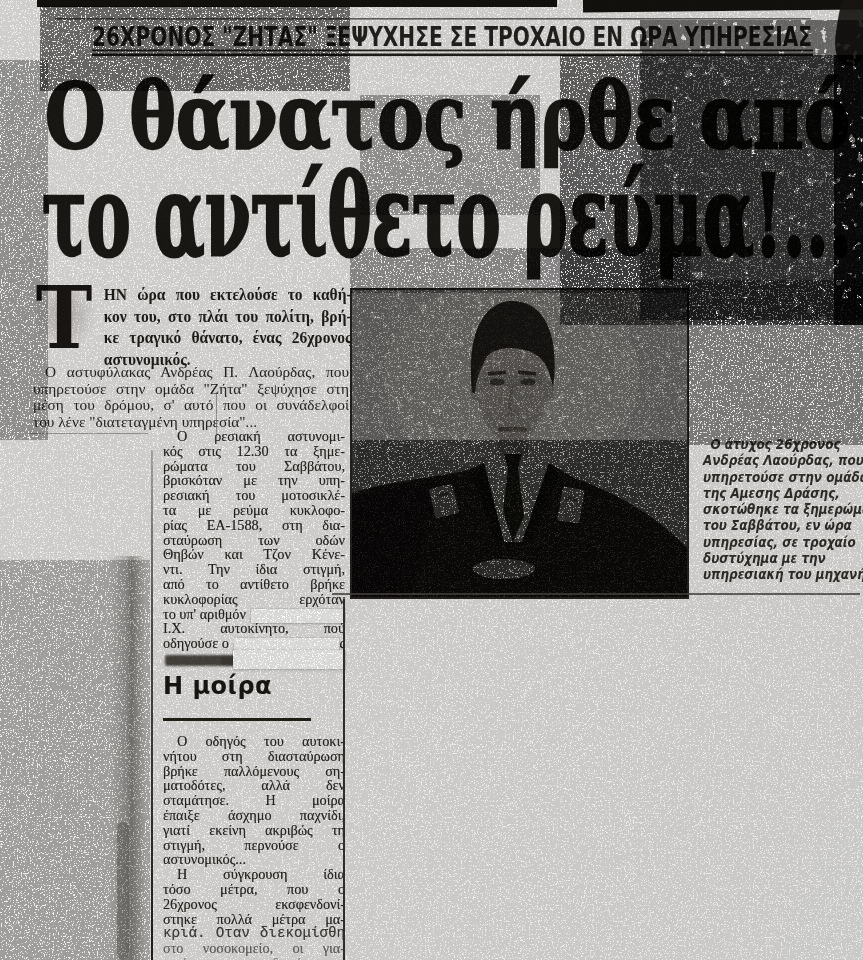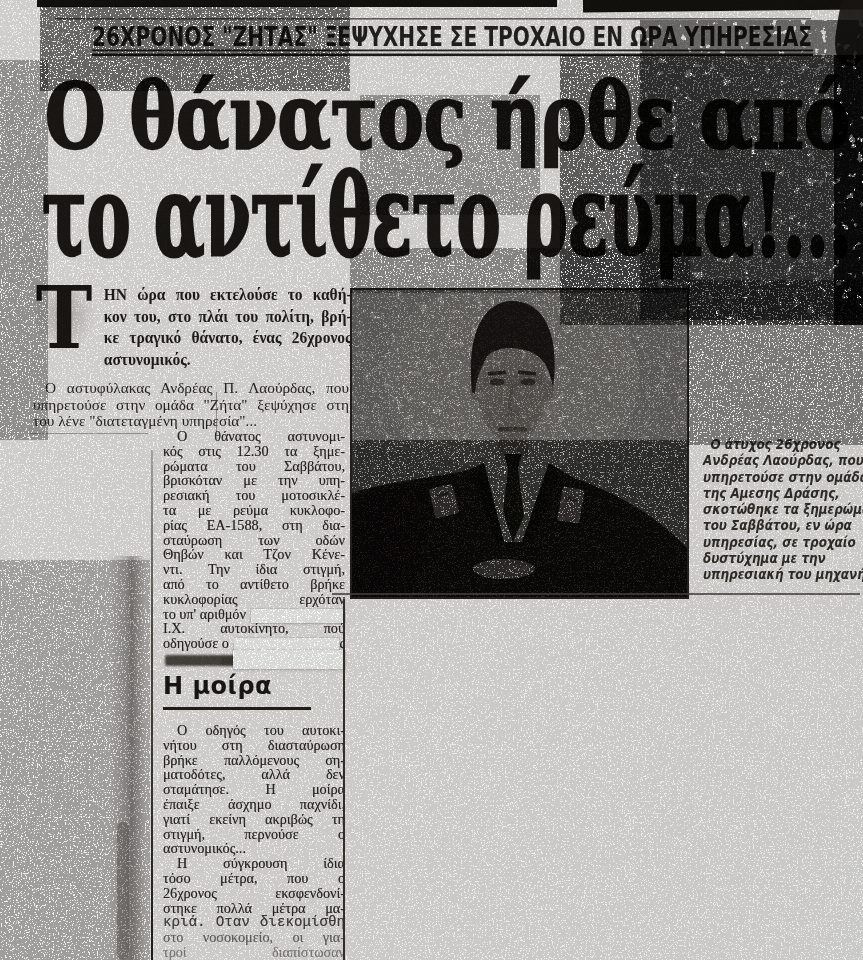--- a/index.html
+++ b/index.html
@@ -35,21 +35,21 @@
   
   .lead { left:33px; top:284px; width:360px; transform:scaleX(.885); transform-origin:left top;
           font-weight:bold; font-size:17.5px; line-height:21.5px; color:#211e1a; }
   .lead .tl { text-align:justify; text-align-last:justify; }
   .lead .tl:last-child { text-align-last:left; }
   .dropcap { float:left; width:70px; height:64px; margin:2px 10px 0 0;
              font-family:"DejaVu Serif", serif; font-size:86px; line-height:64px; text-align:center;
              color:#1b1815; background:radial-gradient(ellipse at 50% 45%, rgba(110,105,98,.38), rgba(110,105,98,0) 72%); }
 
   
-  .intro { left:33px; top:364px; width:316px; font-size:15.3px; line-height:16.6px;margin-top:16px; }
+  .intro { left:33px; top:364px; width:316px; font-size:15.3px; line-height:16.6px; }
   .intro .tl { text-align:justify; text-align-last:justify; }
   .intro .tl:last-child { text-align-last:left; }
   .intro .tl:first-child { text-indent:12px; }
 
   
   .ncol { left:163px; top:429px; width:182px; font-size:14.2px; line-height:14.8px;
           text-shadow:.2px .2px 0 rgba(45,40,35,.45); }
   .ncol .tl { text-align:justify; text-align-last:justify; }
   .par-first .tl:first-child { text-indent:14px; }
   .redline { display:flex; align-items:flex-start; height:14.8px; }
@@ -58,21 +58,21 @@
   .redline-full { position:relative; height:17px; margin-top:1px; }
   .smudge { position:absolute; left:2px; top:3px; width:72px; height:11px; background:#242019;
             border-radius:2px; filter:blur(1.2px); opacity:.8; }
   .smudge2 { position:absolute; left:58px; top:5px; width:22px; height:8px; background:#3a352e;
              filter:blur(1.5px); opacity:.6; }
   .redact-full { position:absolute; left:70px; top:-2px; width:112px; height:19px; background:#fdfdfc;
                  box-shadow:0 0 0 1px rgba(0,0,0,.05), 0 1px 3px rgba(0,0,0,.2); }
 
   .subhead { margin-top:3px; width:148px; font-family:"DejaVu Sans", sans-serif; font-weight:bold;
              font-size:24px; line-height:28px; color:#1c1916; letter-spacing:.5px;
-             border-bottom:3px solid #262219; padding-bottom:7px; text-shadow:none; }
+             border-bottom:3px solid #262219; padding-bottom:18px; text-shadow:none; }
 
   .p4 { margin-top:13px; }
   .p5 .tl:nth-child(5) { opacity:.88;font-family:Liberation Mono, monospace; }
   .p5 .tl:nth-child(6) { opacity:.68; }
   .p5 .tl:nth-child(7) { opacity:.52; }
   .p5 .tl:nth-child(8) { opacity:.5; }
 
   
   .photo { left:350px; top:288px; width:335px; height:307px; border:2px solid #26231f;
            background:#d9d6d2; box-sizing:content-box; }
@@ -113,26 +113,27 @@
         <div class="tl">ΗΝ ώρα που εκτελούσε το καθή-</div>
         <div class="tl">κον του, στο πλάι του πολίτη, βρή-</div>
         <div class="tl">κε τραγικό θάνατο, ένας 26χρονος</div>
         <div class="tl">αστυνομικός.</div>
       </div>
   </div>
 
   <div class="abs intro">
       <div class="tl">Ο αστυφύλακας Ανδρέας Π. Λαούρδας, που</div>
       <div class="tl">υπηρετούσε στην ομάδα "Ζήτα" ξεψύχησε στη</div>
+      <div class="tl">μέση του δρόμου, σ' αυτό που οι συνάδελφοί</div>
       <div class="tl">του λένε "διατεταγμένη υπηρεσία"...</div>
     </div>
 
   <div class="abs ncol">
     <div class="par-first">
-        <div class="tl">Ο θάνατος αστυνομι-</div>
+        <div class="tl">Ο ρεσιακή αστυνομι-</div>
         <div class="tl">κός στις 12.30 τα ξημε-</div>
         <div class="tl">ρώματα του Σαββάτου,</div>
         <div class="tl">βρισκόταν με την υπη-</div>
         <div class="tl">ρεσιακή του μοτοσικλέ-</div>
         <div class="tl">τα με ρεύμα κυκλοφο-</div>
         <div class="tl">ρίας ΕΑ-1588, στη δια-</div>
         <div class="tl">σταύρωση των οδών</div>
         <div class="tl">Θηβών και Τζον Κένε-</div>
         <div class="tl">ντι. Την ίδια στιγμή,</div>
         <div class="tl">από το αντίθετο βρήκε</div>

